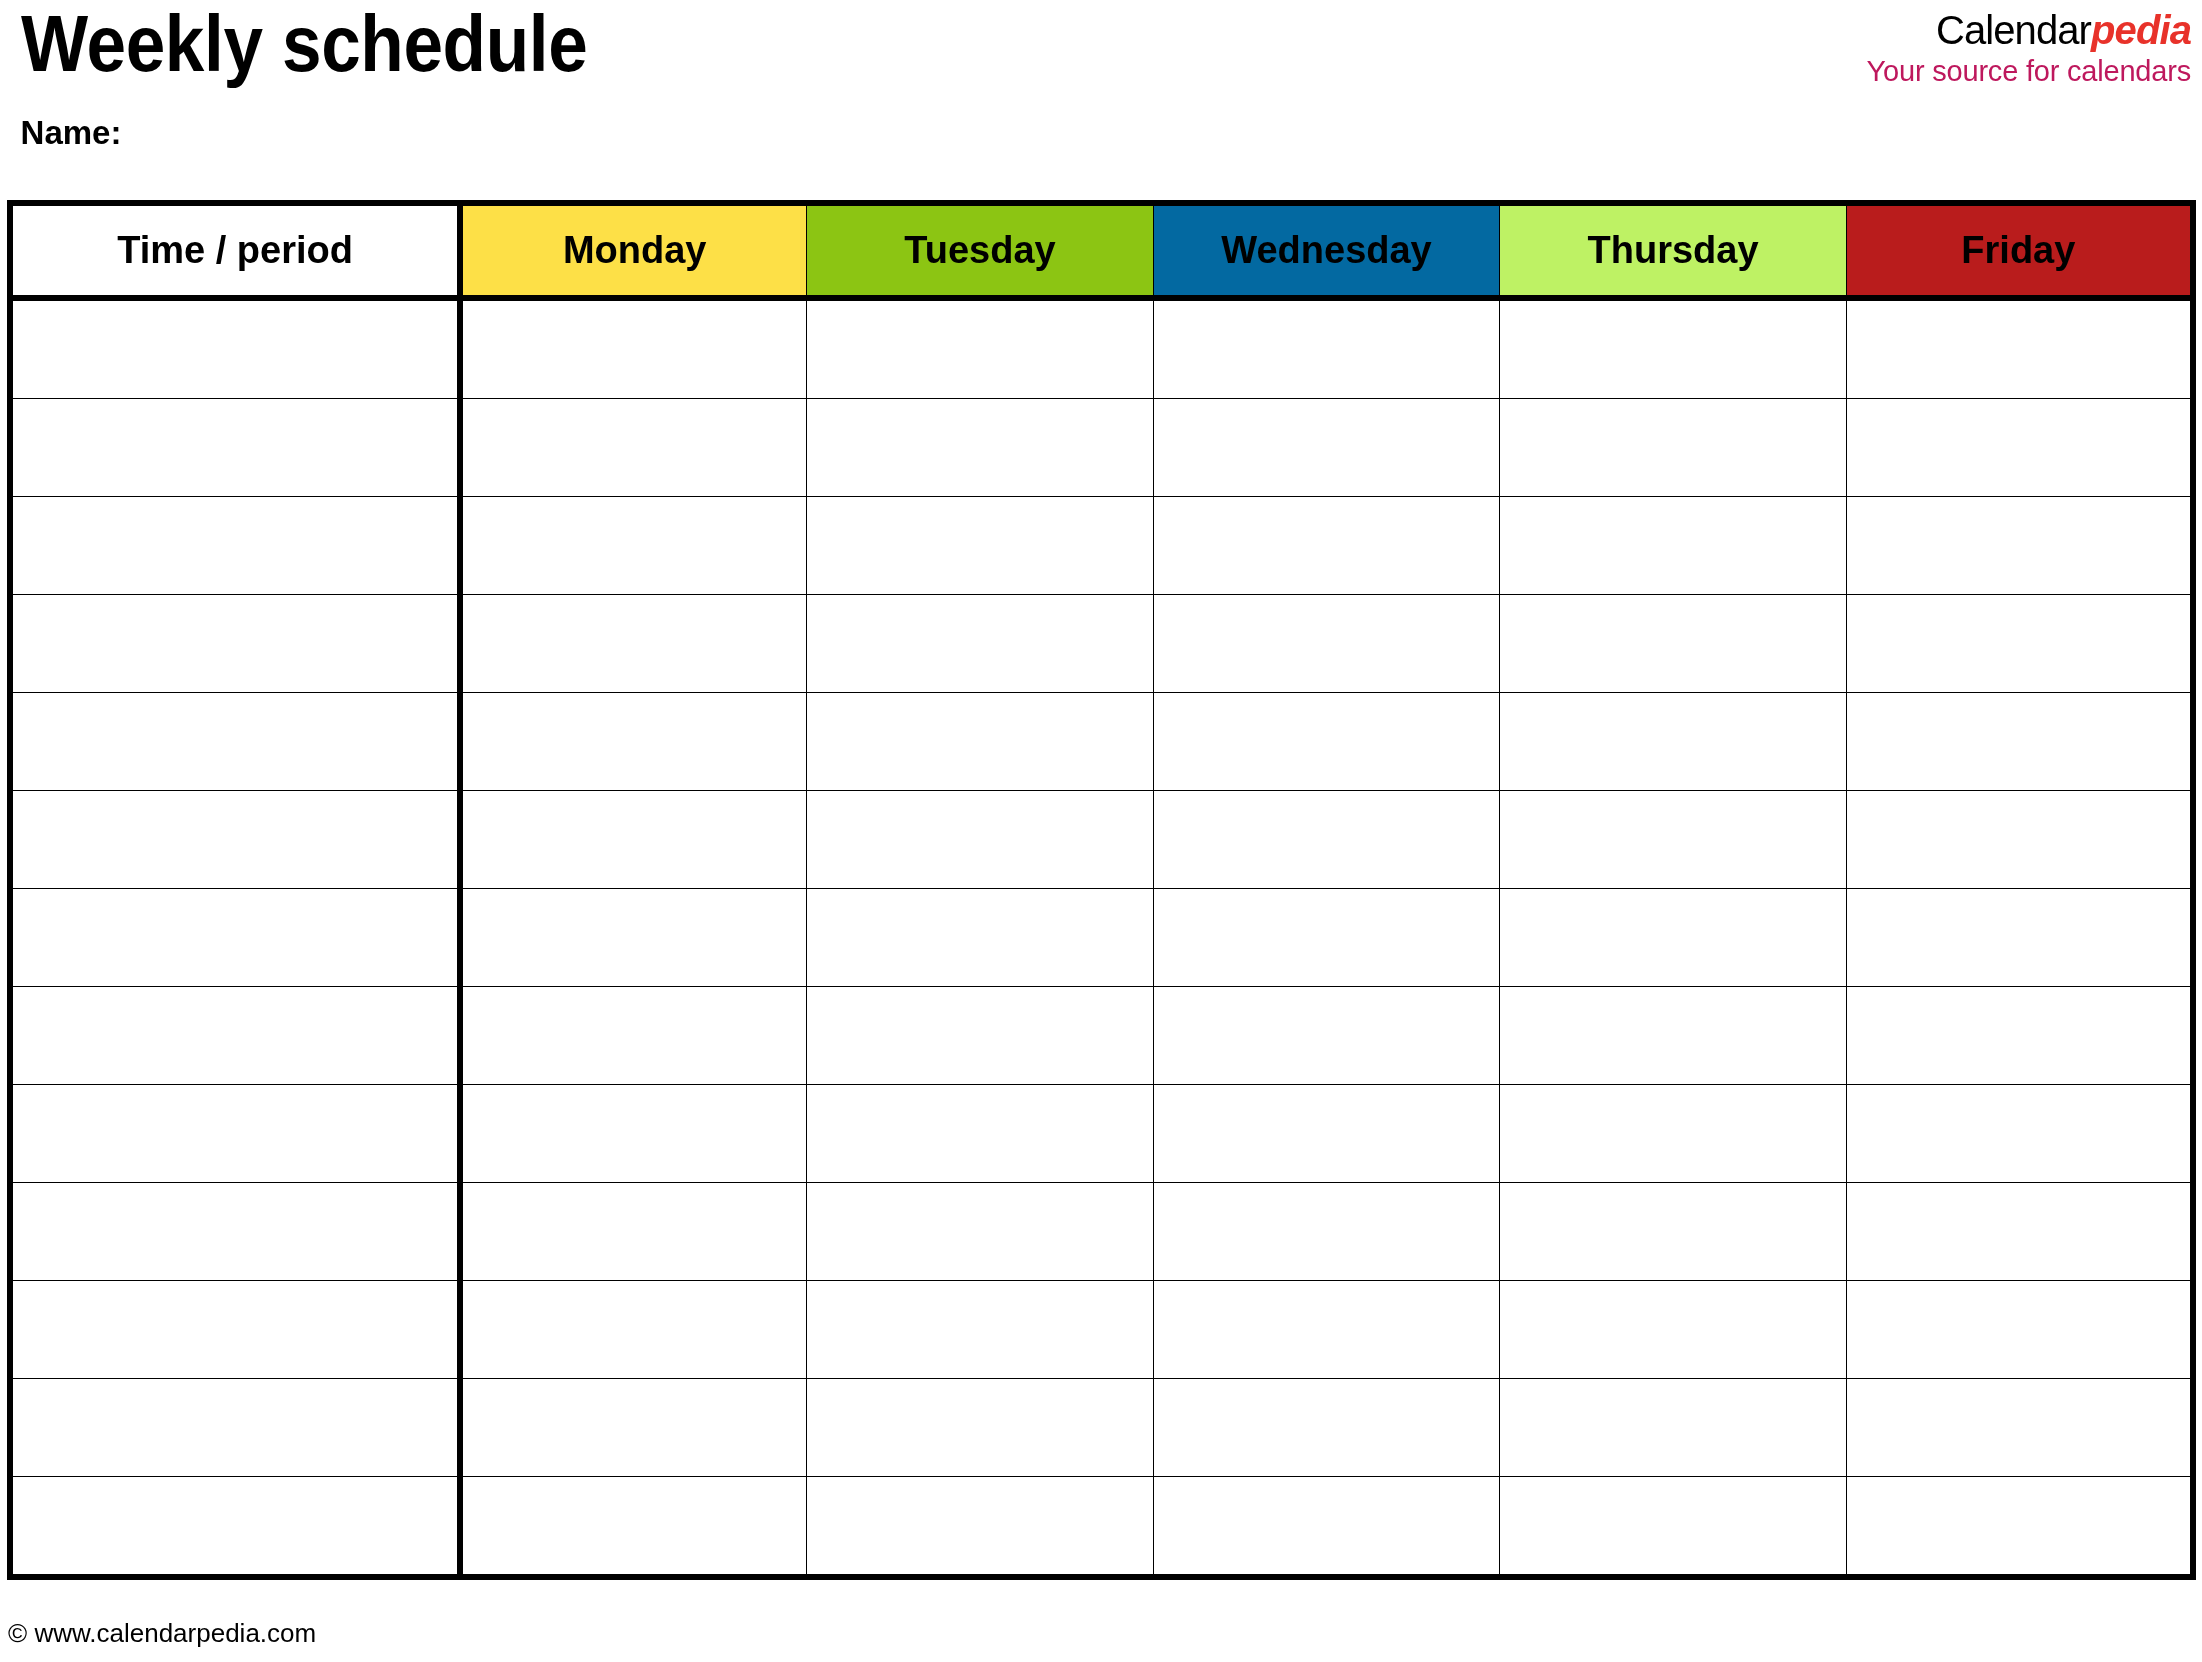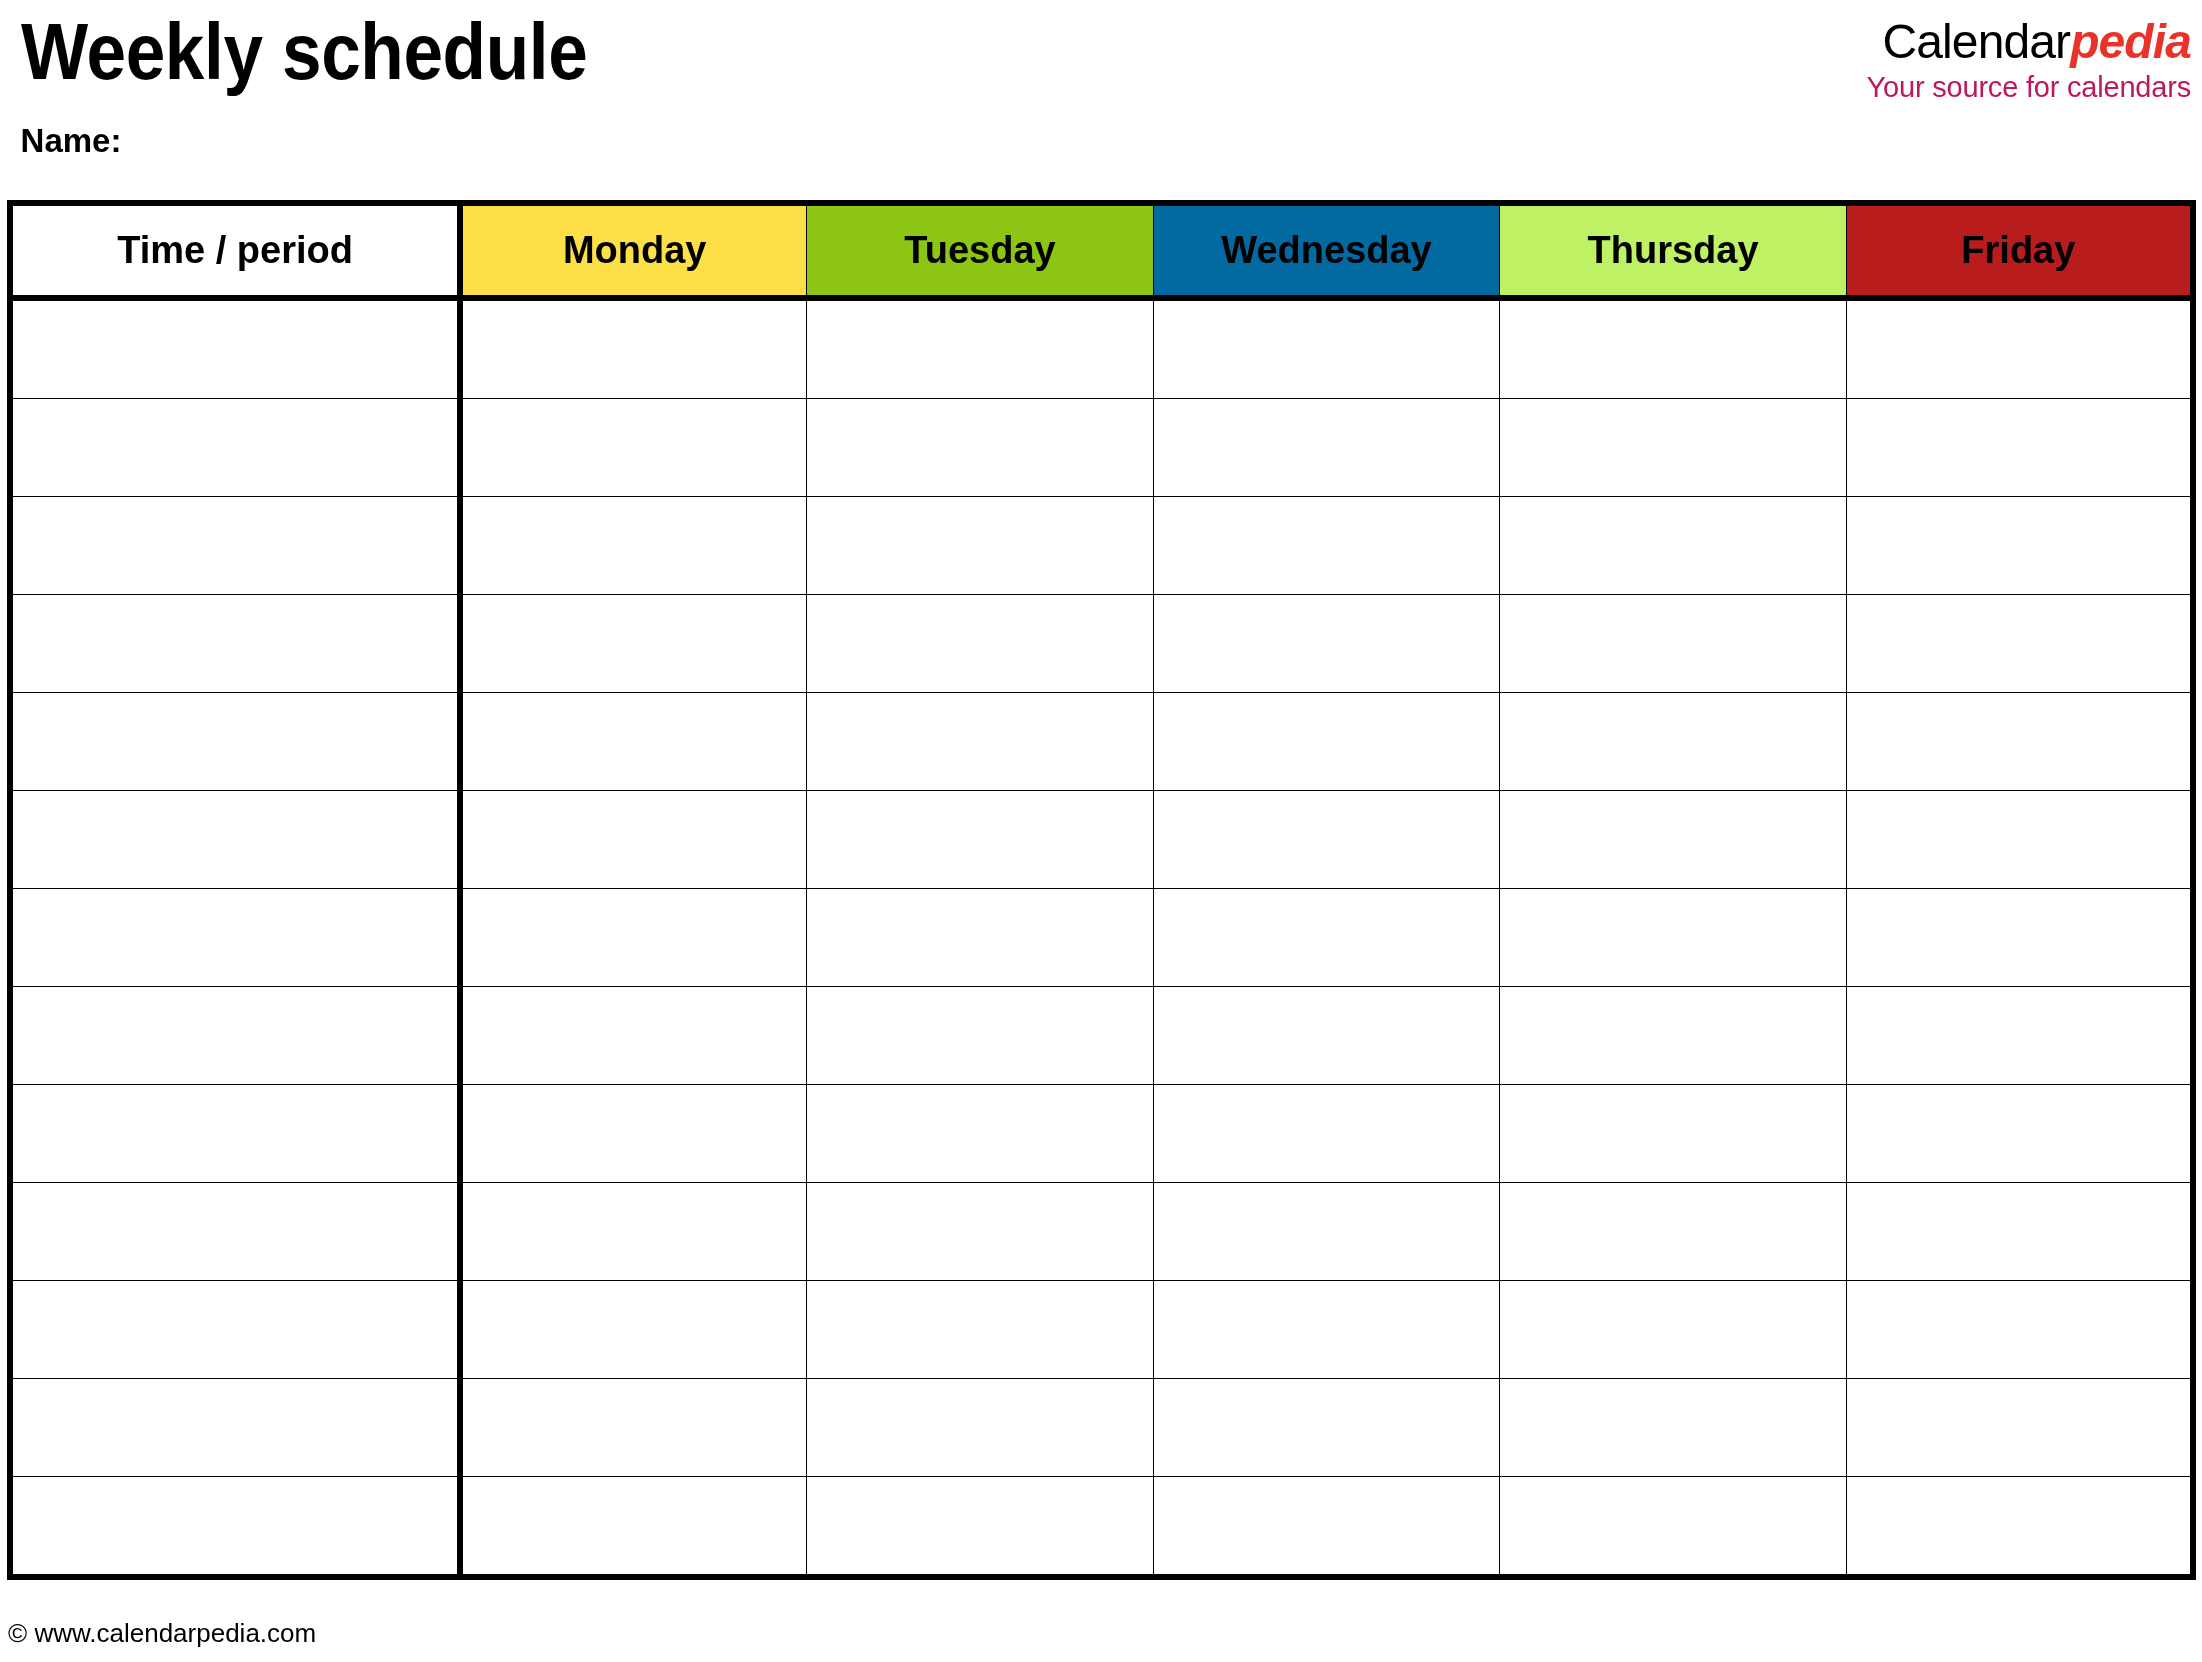--- a/index.html
+++ b/index.html
@@ -21,21 +21,21 @@
     position: relative;
     width: 2203px;
     height: 1662px;
     box-sizing: border-box;
   }
 
   
   .top-band {
     position: absolute;
     left: 0;
-    top: 16px;
+    top: 8px;
     width: 2203px;
     height: 200px;
   }
 
   .doc-title {
     position: absolute;
     left: 20.6px;
     top: -6.9px;
     font-size: 79px;
     font-weight: bold;
@@ -58,21 +58,21 @@
 
   
   .brand {
     position: absolute;
     right: 12px;
     top: 1.7px;
     text-align: right;
     line-height: 1.0;
   }
   .brand-wordmark {
-    font-size: 48px;
+    font-size: 40px;
     font-weight: normal;
     white-space: nowrap;
     letter-spacing: -0.9px;
   }
   .brand-calendar { color: #000000; }
   .brand-pedia {
     color: #e8322a;
     font-weight: bold;
     font-style: italic;
   }

